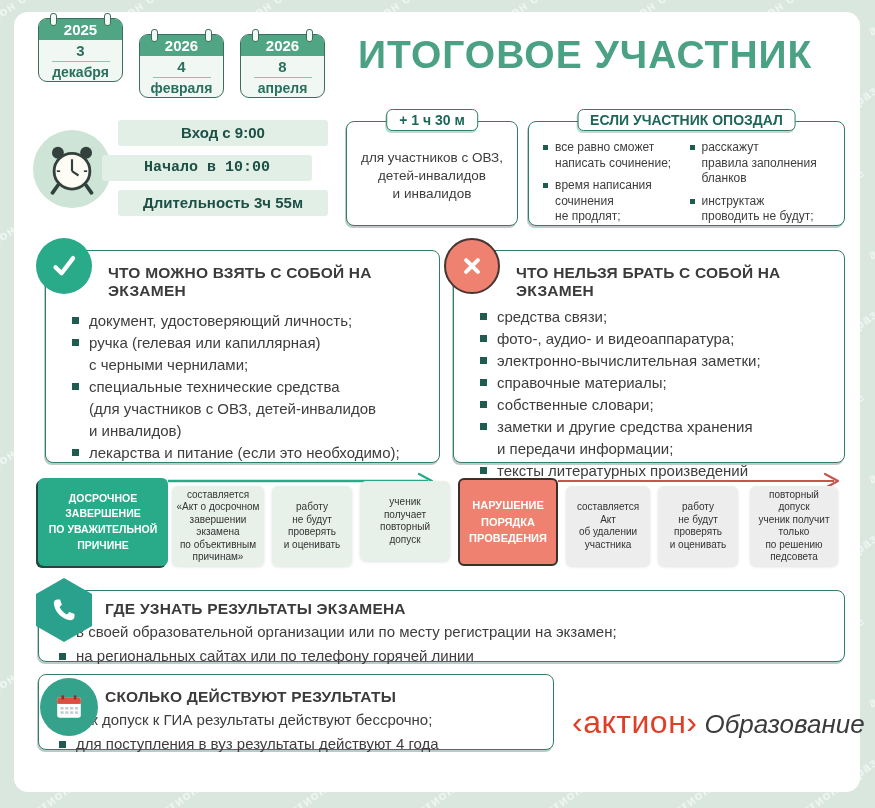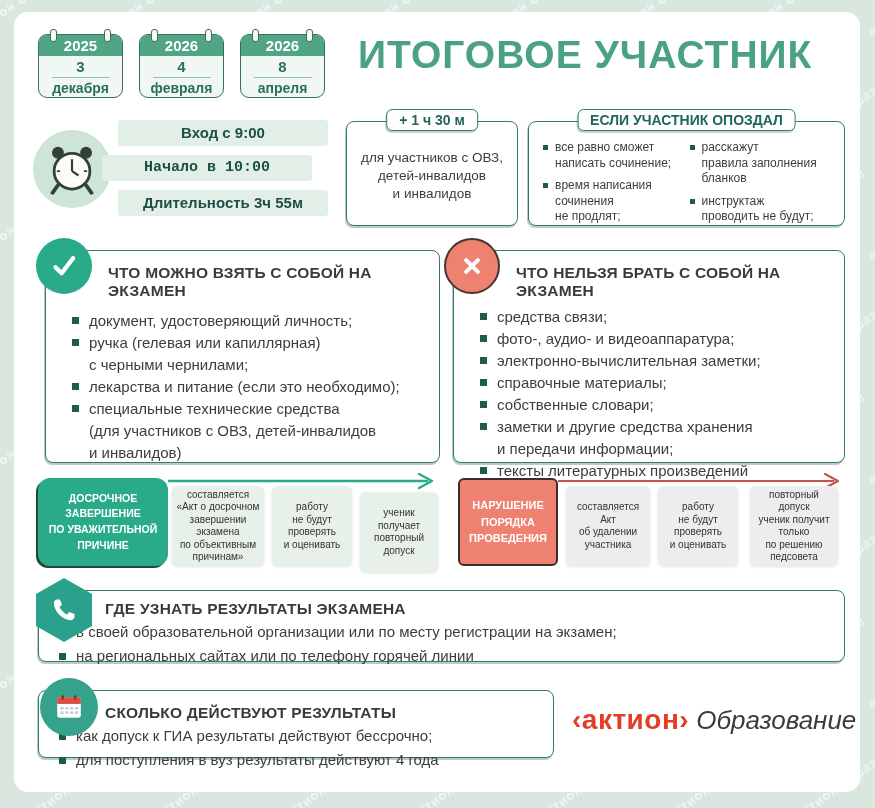--- a/index.html
+++ b/index.html
@@ -66,21 +66,21 @@
   .step.green { background:#e7f1ea; }
   .step.gray { background:#ededed; }
 
   .hexagon { position:absolute; width:56px; height:64px; background:#2aa18d; z-index:3;
              clip-path:polygon(50% 0,100% 25%,100% 75%,50% 100%,0 75%,0 25%);
              display:flex; align-items:center; justify-content:center; }
   .row-list { padding:0 10px 0 20px; }
   .row-item { font-size:15px; color:#3d3d3d; line-height:24px; }
 
   .logo { display:flex; align-items:baseline; }
-  .logo-brand { font-weight:700; font-size:28px; color:#e23d25; letter-spacing:.5px; }
+  .logo-brand { font-weight:400; font-size:32px; color:#e23d25; letter-spacing:.5px; }
   .logo-suffix { font-size:26px; color:#3b3b3b; font-style:italic; font-weight:500; margin-left:7px; }
 </style>
 </head>
 <body>
 
 <div class="page">
   <div class="wm-layer">
       <span class="wm" style="left: -40px; top: -18px;">актион образование</span>
       <span class="wm" style="left: 88px; top: -18px;">актион образование</span>
       <span class="wm" style="left: 216px; top: -18px;">актион образование</span>
@@ -137,21 +137,21 @@
       <span class="wm" style="left: 15px; top: 766px;">актион образование</span>
       <span class="wm" style="left: 143px; top: 766px;">актион образование</span>
       <span class="wm" style="left: 271px; top: 766px;">актион образование</span>
       <span class="wm" style="left: 399px; top: 766px;">актион образование</span>
       <span class="wm" style="left: 527px; top: 766px;">актион образование</span>
       <span class="wm" style="left: 655px; top: 766px;">актион образование</span>
       <span class="wm" style="left: 783px; top: 766px;">актион образование</span>
     </div>
   <div class="card"></div>
 
-  <div class="abs cal" style="left:38px;top:34px;">
+  <div class="abs cal" style="left:38px;top:18px;">
     <div class="cal-head">
       <div class="pin l"></div>
       <div class="pin r"></div>
       <span>2025</span>
     </div>
     <div class="cal-body">
       <div class="cal-day">3</div>
       <div class="cal-div"></div>
       <div class="cal-month">декабря</div>
     </div>
@@ -251,27 +251,27 @@
         <span class="sq"></span>
         <span class="big-item pre">документ, удостоверяющий личность;</span>
       </div>
       <div class="li">
         <span class="sq"></span>
         <span class="big-item pre">ручка (гелевая или капиллярная)
 с черными чернилами;</span>
       </div>
       <div class="li">
         <span class="sq"></span>
-        <span class="big-item pre">лекарства и питание (если это необходимо);</span>
-      </div>
-      <div class="li">
-        <span class="sq"></span>
         <span class="big-item pre">специальные технические средства
 (для участников с ОВЗ, детей-инвалидов
 и инвалидов)</span>
+      </div>
+      <div class="li">
+        <span class="sq"></span>
+        <span class="big-item pre">лекарства и питание (если это необходимо);</span>
       </div>
     </div>
   </div>
 
   <div class="abs icon-circle x-circle" style="left:444px;top:238px;">
     <svg width="30" height="30" viewBox="0 0 56 56">
       <path d="M17 17 L39 39 M39 17 L17 39" stroke="#fff" stroke-width="7.5" stroke-linecap="round"></path>
     </svg>
   </div>
   <div class="abs tealbox" style="left:453px;top:250px;width:392px;height:213px;">
@@ -302,39 +302,39 @@
         <span class="big-item pre">заметки и другие средства хранения
 и передачи информации;</span>
       </div>
       <div class="li">
         <span class="sq"></span>
         <span class="big-item pre">тексты литературных произведений</span>
       </div>
     </div>
   </div>
 
-  <div class="abs tl-label tl-good pre" style="left:38px;top:478px;width:130px;height:88px;border-radius:12px;">ДОСРОЧНОЕ
+  <div class="abs tl-label tl-good pre" style="left:38px;top:478px;width:130px;height:88px;">ДОСРОЧНОЕ
 ЗАВЕРШЕНИЕ
 ПО УВАЖИТЕЛЬНОЙ
 ПРИЧИНЕ</div>
   <svg class="abs" style="left:166px;top:472px;" width="276" height="18">
     <path d="M2 9 H262" stroke="#29ab89" stroke-width="2.4" fill="none"></path>
     <path d="M253 2 L266 9 L253 16" stroke="#29ab89" stroke-width="2.4" fill="none" stroke-linecap="round" stroke-linejoin="round"></path>
   </svg>
   <div class="abs step green pre" style="left:172px;top:486px;width:92px;height:80px;">составляется
 «Акт о досрочном
 завершении
 экзамена
 по объективным
 причинам»</div>
   <div class="abs step green pre" style="left:272px;top:486px;width:80px;height:80px;">работу
 не будут
 проверять
 и оценивать</div>
-  <div class="abs step green pre" style="left:360px;top:492px;width:78px;height:80px;">ученик
+  <div class="abs step green pre" style="left:360px;top:481px;width:90px;height:80px;">ученик
 получает
 повторный
 допуск</div>
 
   <div class="abs tl-label tl-bad pre" style="left:458px;top:478px;width:100px;height:88px;">НАРУШЕНИЕ
 ПОРЯДКА
 ПРОВЕДЕНИЯ</div>
   <svg class="abs" style="left:556px;top:472px;" width="292" height="18">
     <path d="M2 9 H278" stroke="#c4564e" stroke-width="2.2" fill="none"></path>
     <path d="M269 2 L282 9 L269 16" stroke="#c4564e" stroke-width="2.2" fill="none" stroke-linecap="round" stroke-linejoin="round"></path>
@@ -385,21 +385,21 @@
           <rect x="19.5" y="14" width="3" height="2.4"></rect>
         <rect x="6" y="18" width="3" height="2.4"></rect>
           <rect x="10.5" y="18" width="3" height="2.4"></rect>
           <rect x="15" y="18" width="3" height="2.4"></rect>
           <rect x="19.5" y="18" width="3" height="2.4"></rect>
       </g>
       <rect x="7" y="3" width="2.4" height="4" rx="1" fill="#8f2f27"></rect>
       <rect x="18.5" y="3" width="2.4" height="4" rx="1" fill="#8f2f27"></rect>
     </svg>
   </div>
-  <div class="abs tealbox" style="left:38px;top:690px;width:516px;height:68px;">
+  <div class="abs tealbox" style="left:38px;top:674px;width:516px;height:76px;">
     <div class="sec-title" style="padding:13px 10px 2px 66px;">СКОЛЬКО ДЕЙСТВУЮТ РЕЗУЛЬТАТЫ</div>
     <div class="row-list">
       <div class="li">
         <span class="sq" style="margin-top:9px;"></span>
         <span class="row-item">как допуск к ГИА результаты действуют бессрочно;</span>
       </div>
       <div class="li">
         <span class="sq" style="margin-top:9px;"></span>
         <span class="row-item">для поступления в вуз результаты действуют 4 года</span>
       </div>

